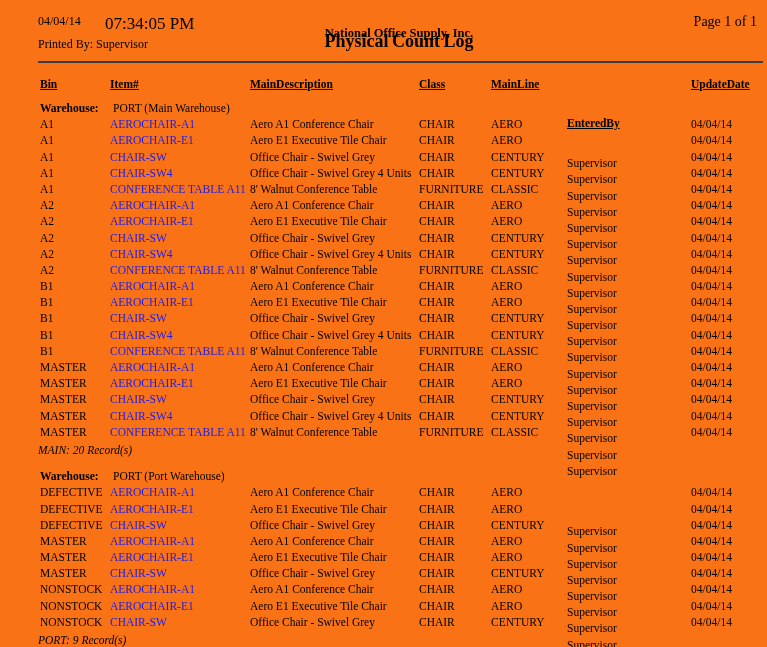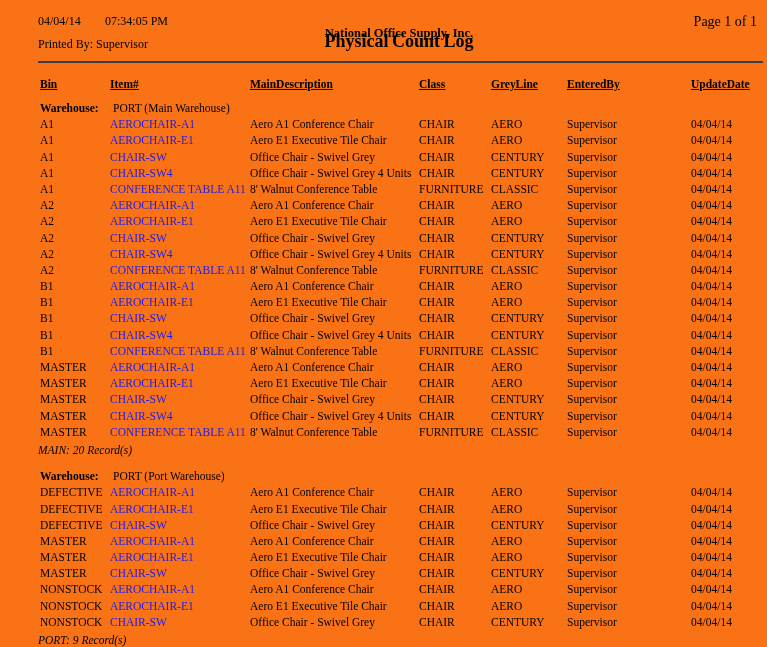--- a/index.html
+++ b/index.html
@@ -4,37 +4,37 @@
 <style>
   html,body{margin:0;padding:0;}
   body{
     width:767px;height:647px;background:#ffffff;color:#000;
     font-family:"Liberation Serif","DejaVu Serif",serif;
     font-size:11.5px;overflow:hidden;
   }
   .page{position:relative;width:767px;height:647px;background:#f97316;}
   .abs{position:absolute;white-space:nowrap;}
   .date{left:38px;top:14px;font-size:12px;}
-  .time{left:105px;top:14px;font-size:12px;}
+  .time{left:105px;top:14px;font-size:17px;}
   .company{left:38px;top:26px;width:722px;text-align:center;font-weight:bold;font-size:12.5px;}
   .pagenum{right:10px;top:14px;font-size:14px;}
   .printedby{left:38px;top:37px;font-size:12px;}
   .title{left:38px;top:31px;width:722px;text-align:center;font-weight:bold;font-size:18px;word-spacing:-1px;}
   .rule{position:absolute;left:38px;top:61px;width:725px;height:0;border-top:2px solid #3d3d3d;}
   .colhead span{position:absolute;top:0;font-weight:bold;text-decoration:underline;word-spacing:-3px;white-space:nowrap;}
   .colhead{position:absolute;left:0;top:78px;width:639px;height:16px;}
   #table-body{position:absolute;left:0;top:101px;width:685px;}
   .row{position:relative;height:16.2px;}
   .row span{position:absolute;top:1px;white-space:nowrap;}
   .c-bin{left:40px;}
   .c-item{left:110px;}
   .c-desc{left:250px;}
   .c-class{left:419px;}
   .c-prod{left:491px;}
-  .c-ent{left:567px;}
+  .c-ent{left:567px;margin-top:39px;}
   .c-date{left:691px;}
   .row .c-item{color:#1b1be8;cursor:pointer;}
   .wlabel{left:40px;font-weight:bold;}
   .wvalue{left:113px;}
   .recrow{margin-top:2px;}
   .rec{left:38px;font-style:italic;}
   .section + .section{margin-top:10px;}
 </style>
 </head>
 <body>
@@ -46,21 +46,21 @@
   <span class="abs pagenum">Page 1 of 1</span>
   <span class="abs printedby">Printed By: Supervisor</span>
   <div class="abs title">Physical Count Log</div>
   <div class="rule"></div>
 
   <div class="colhead">
     <span class="c-bin">Bin</span>
     <span class="c-item">Item#</span>
     <span class="c-desc">Main Description</span>
     <span class="c-class">Class</span>
-    <span class="c-prod">Grey Line</span>
+    <span class="c-prod">Main Line</span>
     <span class="c-ent">Entered By</span>
     <span class="c-date">Update Date</span>
   </div>
 
   <div id="table-body">
       <div class="section">
         <div class="row">
           <span class="wlabel">Warehouse:</span>
           <span class="wvalue">PORT (Main Warehouse)</span>
         </div>

